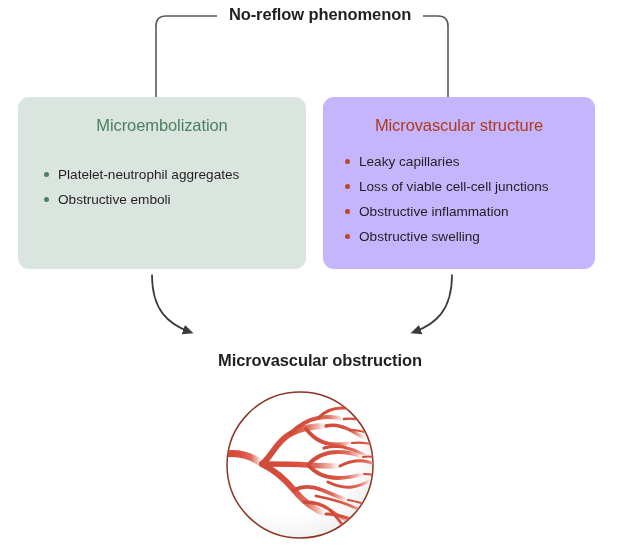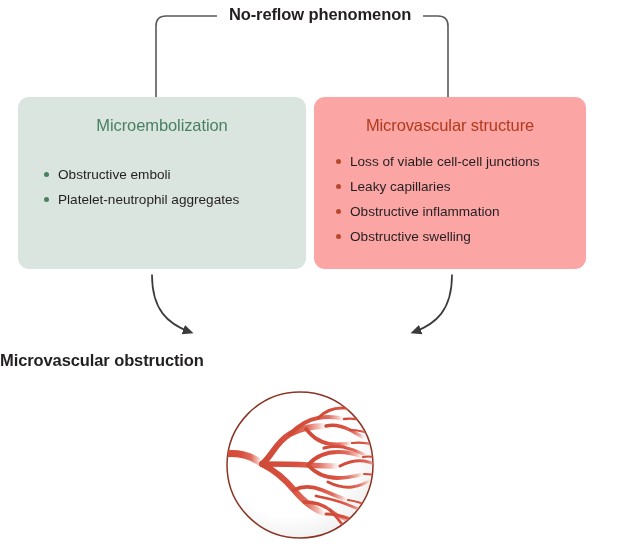--- a/index.html
+++ b/index.html
@@ -57,25 +57,25 @@
     box-sizing: border-box;
   }
   #panel-microembolization {
     left: 18px;
     top: 97px;
     width: 288px;
     height: 172px;
     background: #dbe5df;
   }
   #panel-microvascular {
-    left: 314px;
+    left: 323px;
     top: 97px;
     width: 272px;
     height: 172px;
-    background: #fca5a5;
+    background: #c4b5fd;
   }
 
   .panel-title {
     text-align: center;
     font-size: 16.5px;
     font-weight: normal;
     letter-spacing: -0.1px;
     margin-top: 19px;
   }
   #panel-microembolization .panel-title { color: #4a8062; }
@@ -116,21 +116,21 @@
     width: 640px;
     height: 100px;
   }
 
   
   #bottom-label {
     position: absolute;
     left: 0;
     top: 351px;
     width: 640px;
-    text-align: left;
+    text-align: center;
     font-size: 16.5px;
     font-weight: bold;
     letter-spacing: -0.1px;
     color: #231f20;
   }
 
   
   #vessel-illustration {
     position: absolute;
     left: 218px;
@@ -151,39 +151,39 @@
 
   <div id="top-title">
     <span id="top-title-inner">No-reflow phenomenon</span>
   </div>
 
   <div class="panel" id="panel-microembolization">
     <div class="panel-title">Microembolization</div>
     <ul class="bullet-list">
       <li class="bullet-item">
         <span class="bullet-dot"></span>
+        <span>Platelet-neutrophil aggregates</span>
+      </li>
+      <li class="bullet-item">
+        <span class="bullet-dot"></span>
         <span>Obstructive emboli</span>
-      </li>
-      <li class="bullet-item">
-        <span class="bullet-dot"></span>
-        <span>Platelet-neutrophil aggregates</span>
       </li>
     </ul>
   </div>
 
   <div class="panel" id="panel-microvascular">
     <div class="panel-title">Microvascular structure</div>
     <ul class="bullet-list">
       <li class="bullet-item">
         <span class="bullet-dot"></span>
+        <span>Leaky capillaries</span>
+      </li>
+      <li class="bullet-item">
+        <span class="bullet-dot"></span>
         <span>Loss of viable cell-cell junctions</span>
-      </li>
-      <li class="bullet-item">
-        <span class="bullet-dot"></span>
-        <span>Leaky capillaries</span>
       </li>
       <li class="bullet-item">
         <span class="bullet-dot"></span>
         <span>Obstructive inflammation</span>
       </li>
       <li class="bullet-item">
         <span class="bullet-dot"></span>
         <span>Obstructive swelling</span>
       </li>
     </ul>

